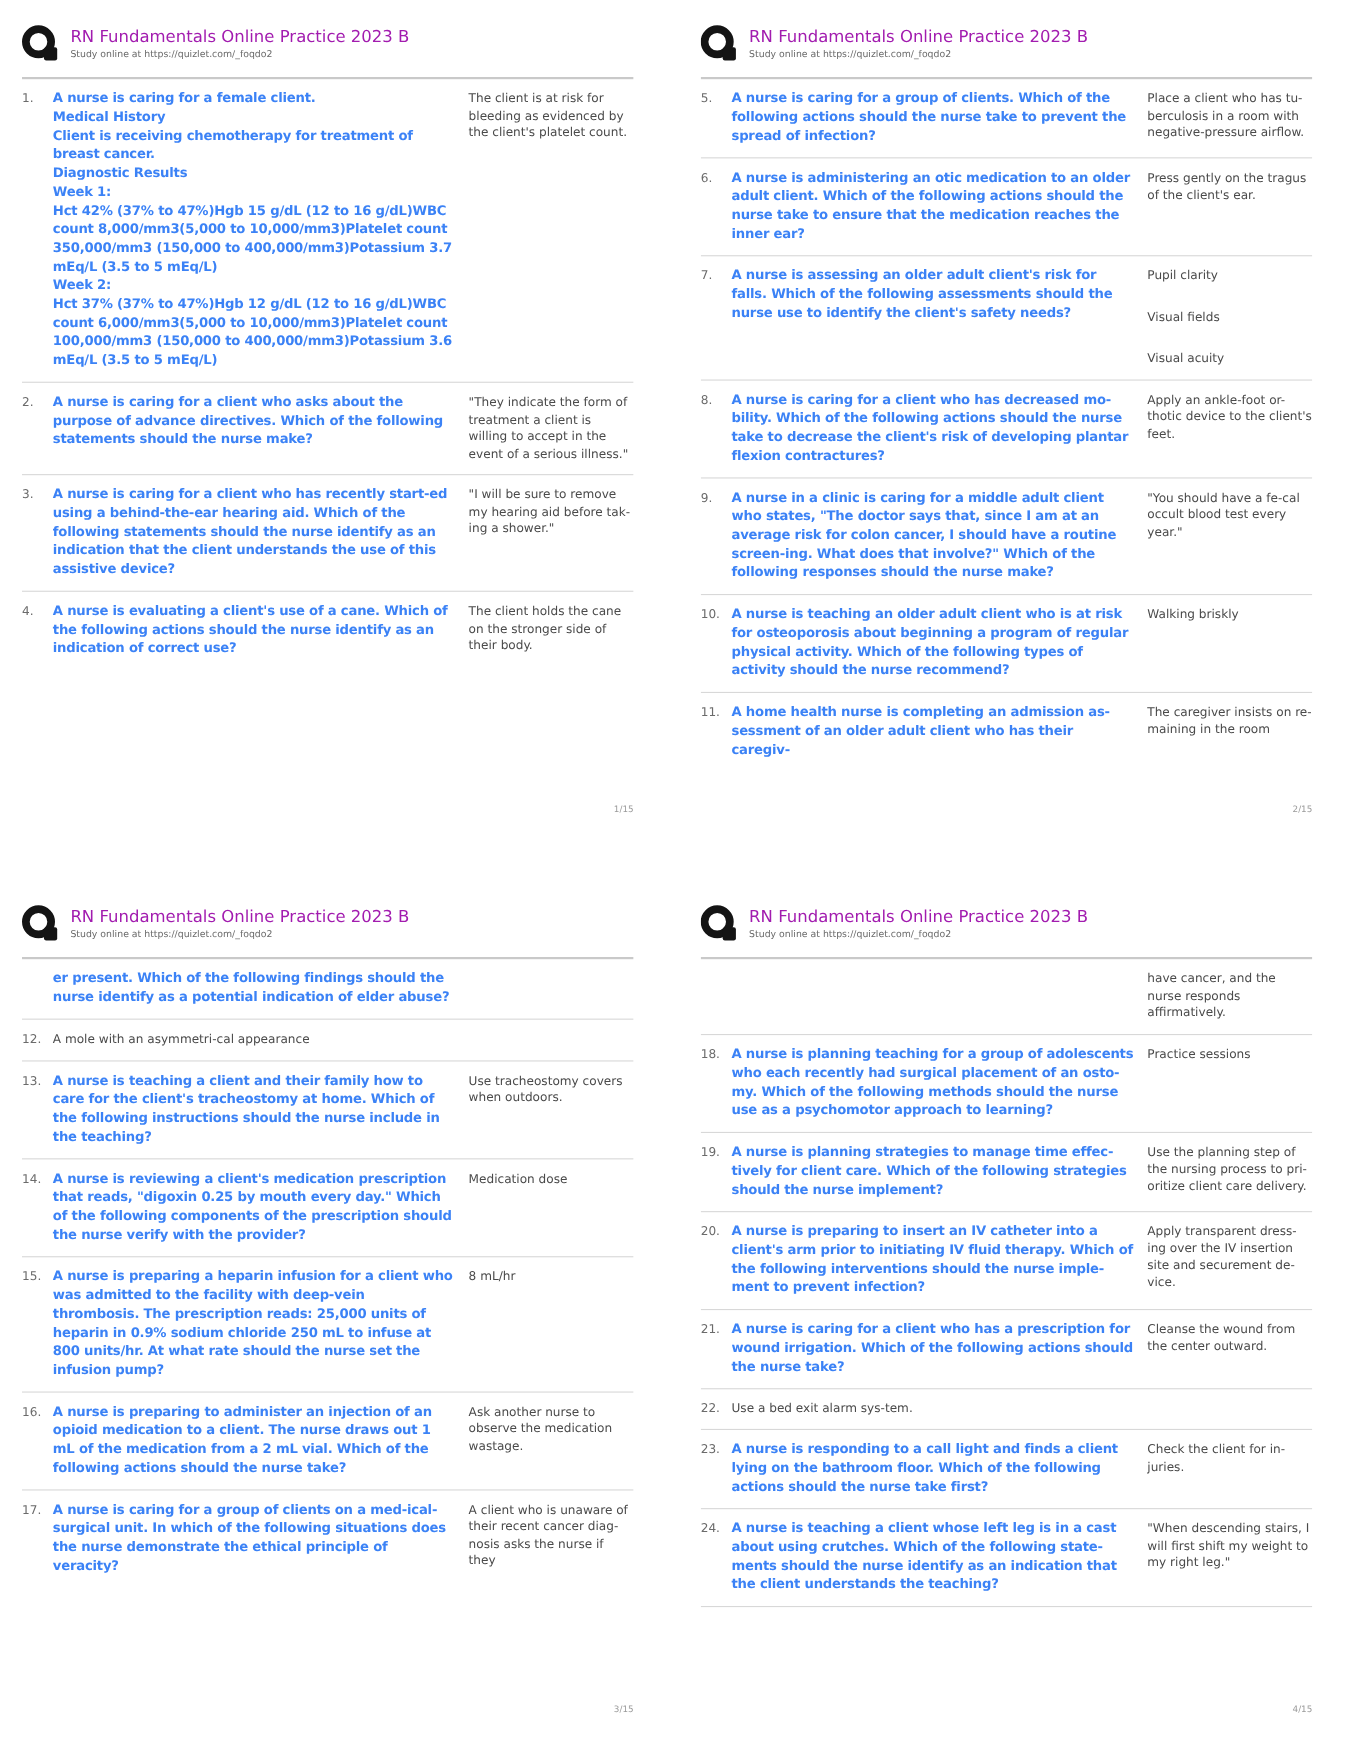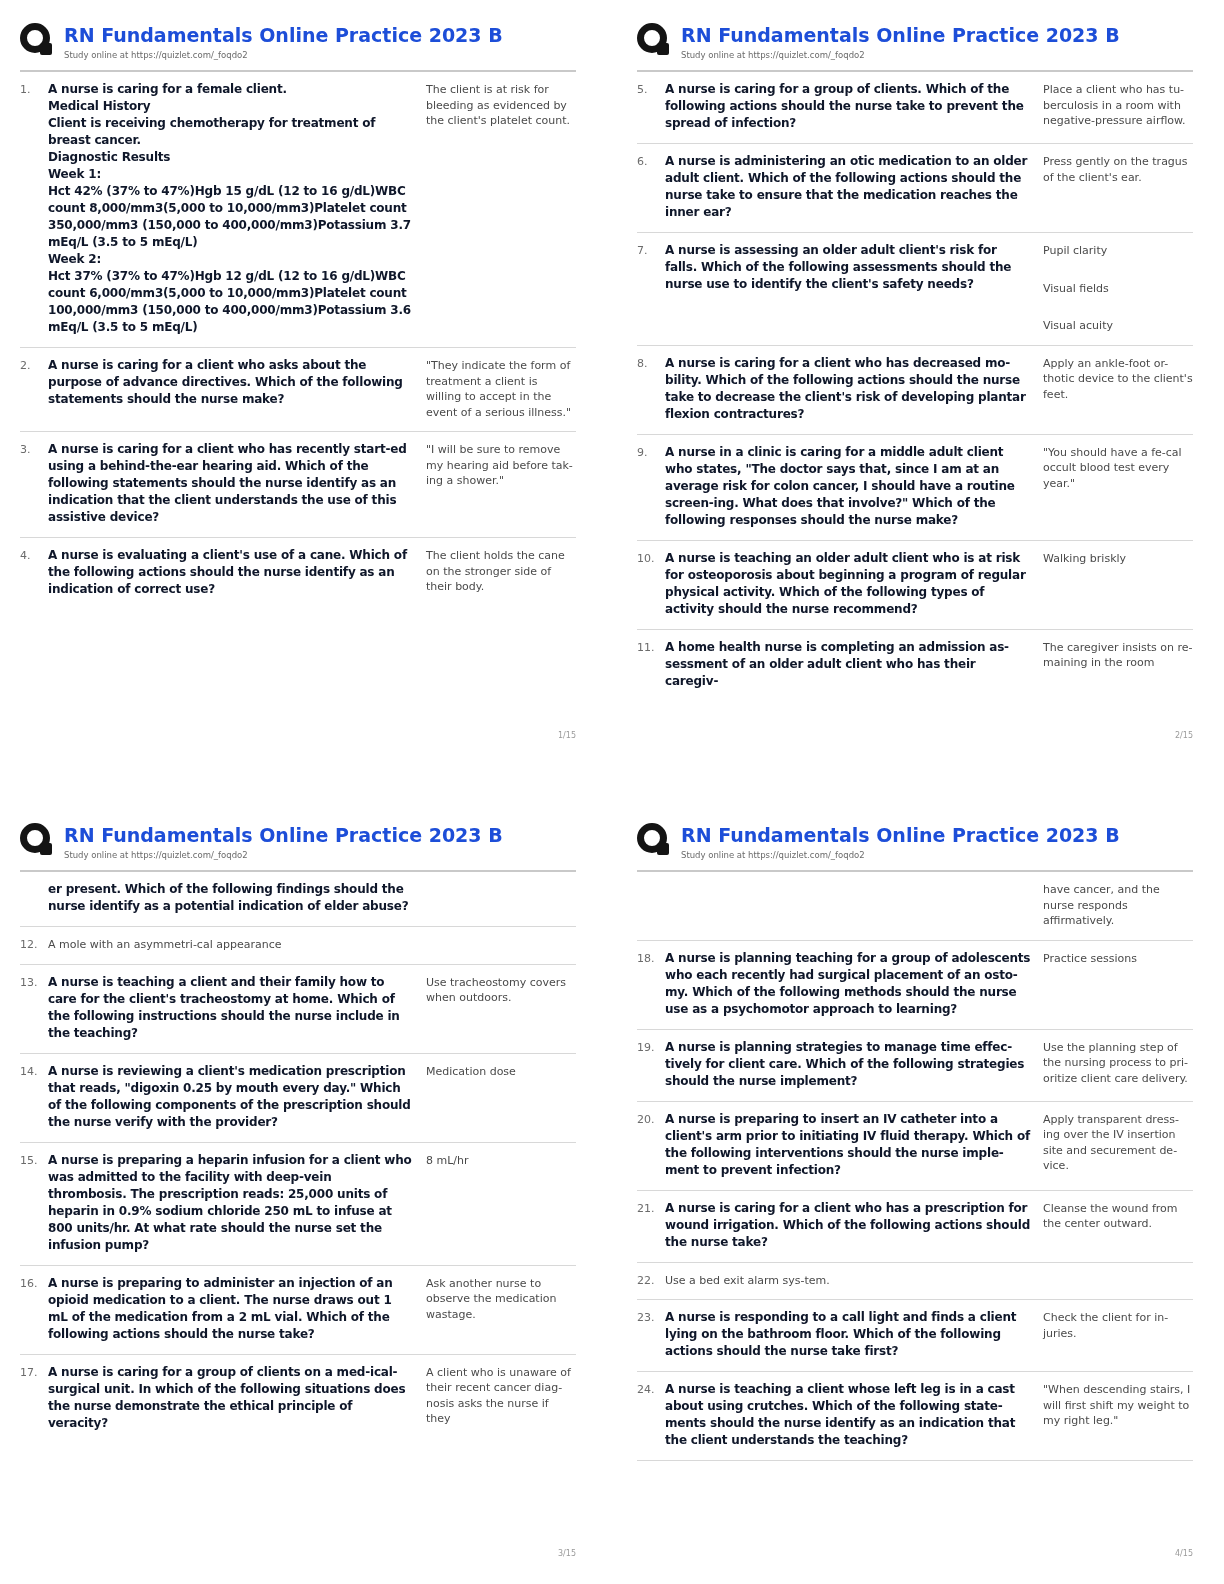--- a/index.html
+++ b/index.html
@@ -14,30 +14,30 @@
   .page.tr { left:637px; top:18px;  height:727px; }
   .page.bl { left:20px;  top:818px; height:745px; }
   .page.br { left:637px; top:818px; height:745px; }
 
   .hdr { position:relative; padding:6px 0 8px 44px; border-bottom:2px solid #c9c9c9; min-height:38px; }
   .logo { position:absolute; left:0; top:5px; width:30px; height:30px; }
   .logo-ring { position:absolute; left:0; top:0; width:30px; height:30px; box-sizing:border-box;
                border:7px solid #141414; border-radius:50%; }
   .logo-tail { position:absolute; right:-2px; bottom:-2px; width:12px; height:12px;
                background:#141414; border-radius:2px; }
-  .title { font-size:19px; font-weight:700; color:#1d4ed8; line-height:1.2; }
+  .title { font-size:15px; font-weight:400; color:#a21caf; line-height:1.2; }
   .url   { font-size:8.5px; color:#6a6a6a; margin-top:3px; }
 
   .rows { }
   .row { display:flex; align-items:flex-start; padding:9px 0 11px 0; border-top:1px solid #d8d8d8; }
   .row.first { border-top:none; }
   .num { flex:none; width:28px; font-size:11px; color:#6b6b6b; padding-top:2px; }
   .q   { flex:none; width:378px; padding-right:12px; box-sizing:border-box;
          font-size:12px; line-height:17px; letter-spacing:-0.2px;
-         font-weight:700; color:#0f172a; }
+         font-weight:700; color:#3b82f6; }
   .q p { margin:0; }
   .q p.gap { }
   .a   { flex:1; font-size:11px; line-height:15.5px; color:#4a4a4a; padding-top:1px; }
   .a p { margin:0; }
   .a p + p { margin-top:22px; }
 
   .end-rule { border-top:1px solid #d8d8d8; height:0; }
   .footer { position:absolute; bottom:5px; left:0; right:0; text-align:right;
             font-size:8px; color:#9a9a9a; }
 </style>

